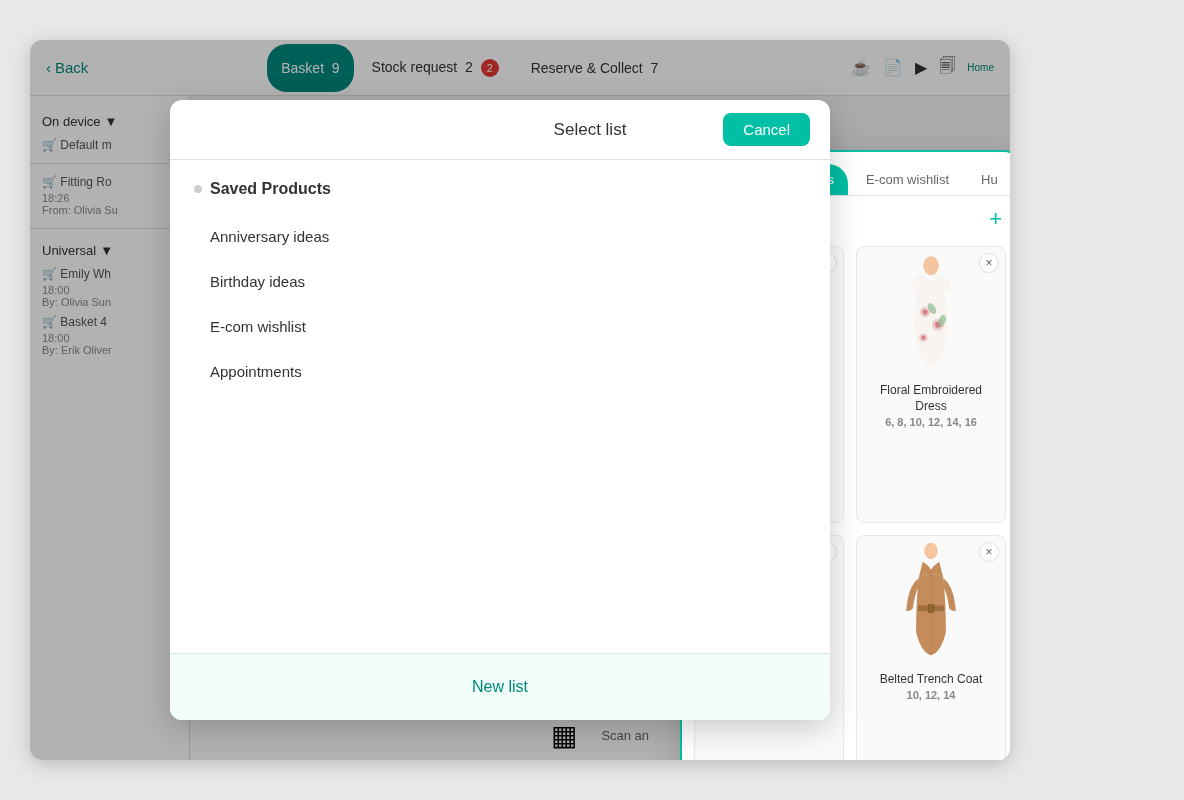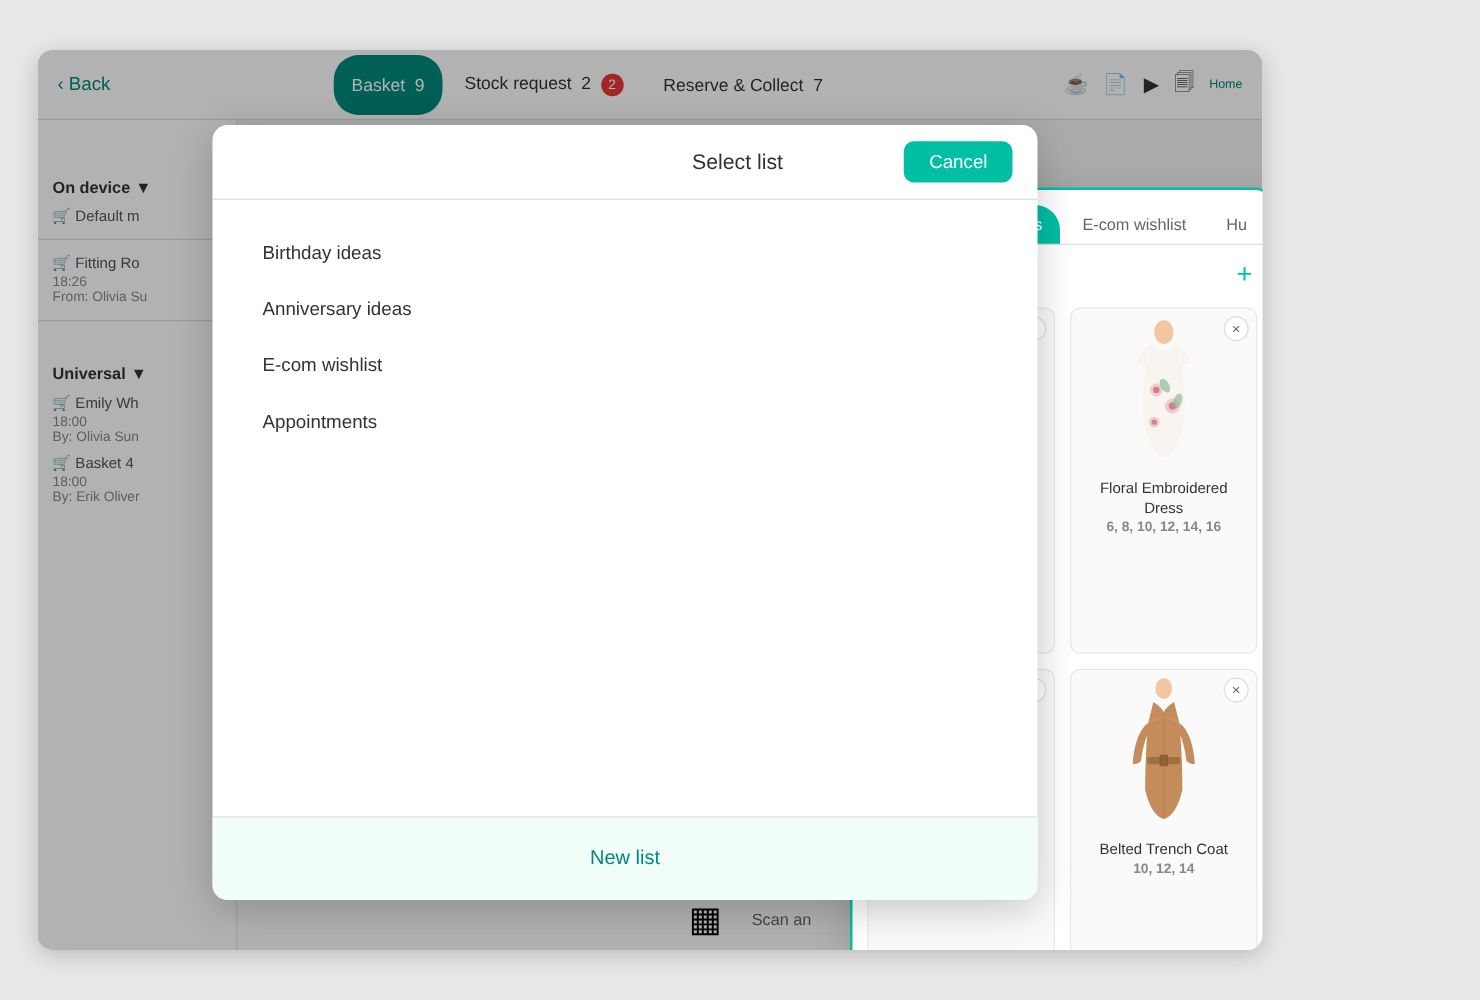--- a/index.html
+++ b/index.html
@@ -95,25 +95,24 @@
     .sidebar {
       width: 160px;
       background: #fff;
       border-right: 1px solid #e0e0e0;
       padding: 12px 0;
       overflow-y: auto;
     }
     .sidebar-section {
       padding: 6px 12px;
       font-size: 13px;
-      font-weight: 700;
+      font-weight: 400;
       color: #333;
       display: flex;
       gap: 4px;
-      margin-top: 28px;
     }
     .sidebar-item-text {
       font-size: 12px;
       color: #555;
       padding: 3px 12px;
     }
     .sidebar-section-label {
       padding: 8px 12px 4px;
       font-size: 13px;
       font-weight: 600;
@@ -471,25 +470,26 @@
 
   <div class="modal-overlay"></div>
 
   <div class="select-list-modal">
     <div class="modal-header">
       <div style="flex:1;"></div>
       <div class="modal-title">Select list</div>
       <button class="cancel-btn">Cancel</button>
     </div>
     <div class="modal-body">
+      <div class="saved-products-title">Saved Products</div>
+      <div class="list-item-row">
+        <span>Anniversary ideas</span>
+      </div>
       <div class="list-item-row">
         <span>Birthday ideas</span>
-      </div>
-      <div class="list-item-row">
-        <span>Anniversary ideas</span>
       </div>
       <div class="list-item-row">
         <span>E-com wishlist</span>
       </div>
       <div class="list-item-row">
         <span>Appointments</span>
       </div>
     </div>
     <div class="modal-footer">
       <button class="new-list-btn">New list</button>

